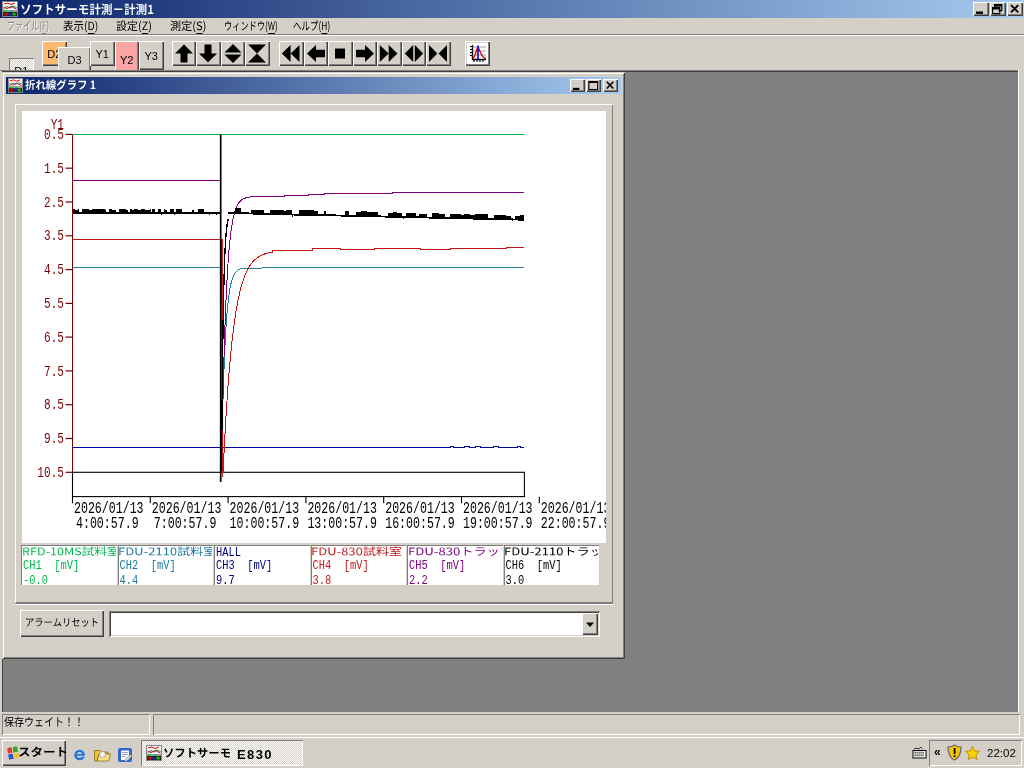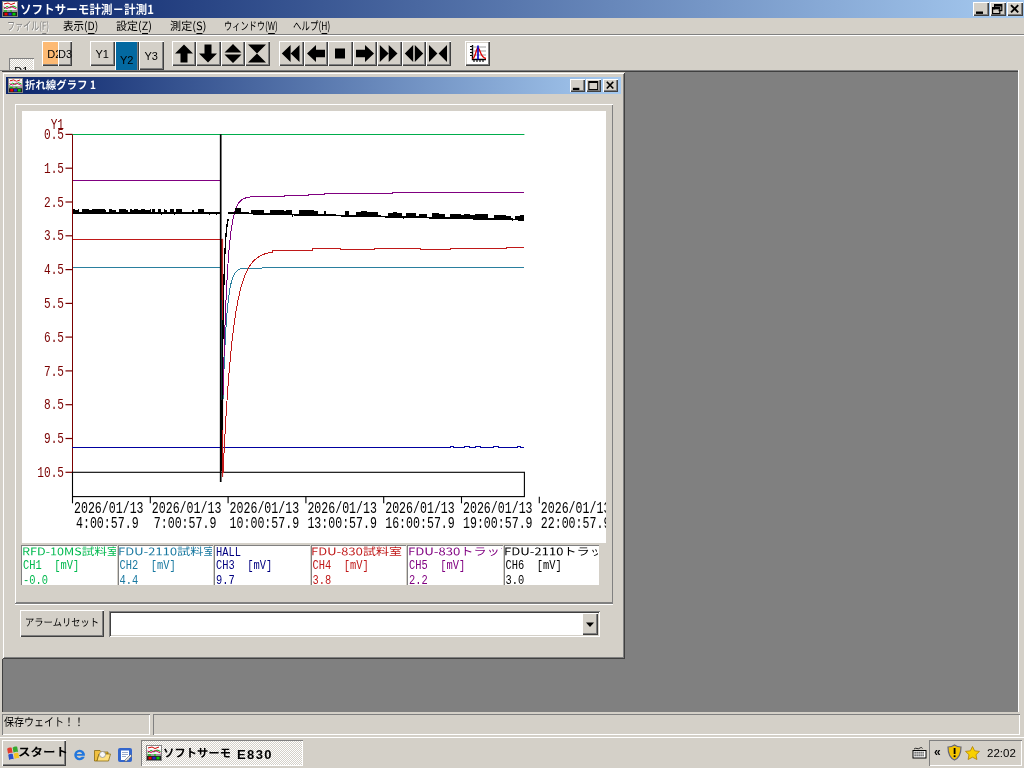--- a/index.html
+++ b/index.html
@@ -64,23 +64,23 @@
   </svg>
 <svg style="position:absolute;left:223.8px;top:19.5px" width="54.5" height="16.4" viewBox="0 0 76.37 16.38" preserveAspectRatio="none">
     <path d="M10.1 3.1 9.5 2.7C9.4 2.8 9.2 2.8 8.7 2.8H6.2V1.8C6.2 1.5 6.2 1.3 6.2 0.9H5.1C5.2 1.3 5.2 1.5 5.2 1.8V2.8H2.6C2.2 2.8 1.9 2.8 1.6 2.8C1.6 3 1.6 3.4 1.6 3.7C1.6 4.1 1.6 5.3 1.6 5.7C1.6 5.9 1.6 6.2 1.6 6.4H2.6C2.5 6.3 2.5 6 2.5 5.7C2.5 5.4 2.5 4.2 2.5 3.7H8.9C8.8 4.7 8.5 6.1 7.9 7C7.2 8.1 5.9 9 4.7 9.4C4.4 9.5 3.9 9.6 3.5 9.7L4.3 10.5C6.4 10 8 8.8 8.8 7.3C9.5 6.2 9.8 4.7 10 3.8C10 3.6 10.1 3.3 10.1 3.1Z M12.9 7.2 13.3 8C14.6 7.6 16 7 16.9 6.5V10C16.9 10.4 16.9 10.8 16.9 11H18C17.9 10.8 17.9 10.4 17.9 10V5.9C18.9 5.2 19.9 4.4 20.5 3.8L19.8 3.1C19.2 3.8 18.1 4.7 17 5.4C16.1 6 14.4 6.8 12.9 7.2Z M25.6 1.7 25 2.4C25.8 3 27.2 4.2 27.8 4.8L28.5 4.1C27.9 3.4 26.4 2.2 25.6 1.7ZM24.6 9.4 25.2 10.3C27.1 10 28.6 9.3 29.8 8.6C31.5 7.5 32.8 5.9 33.6 4.5L33.1 3.5C32.4 4.9 31 6.6 29.2 7.7C28.1 8.4 26.6 9.1 24.6 9.4Z M42 1.8 41.4 2.1C41.8 2.6 42.1 3.3 42.4 3.9L43.1 3.6C42.8 3 42.3 2.3 42 1.8ZM43.4 1.3 42.8 1.6C43.2 2.1 43.6 2.7 43.9 3.3L44.5 3C44.2 2.4 43.7 1.7 43.4 1.3ZM38 9.3C38 9.7 38 10.2 37.9 10.6H39C39 10.2 39 9.6 39 9.3V5.5C40.2 5.9 42.2 6.6 43.5 7.3L43.9 6.3C42.7 5.7 40.5 4.9 39 4.5V2.6C39 2.2 39 1.7 39.1 1.4H37.9C38 1.7 38 2.2 38 2.6C38 3.5 38 8.6 38 9.3Z M56.1 3.1 55.5 2.7C55.4 2.8 55.2 2.8 54.7 2.8H52.2V1.8C52.2 1.5 52.2 1.3 52.2 0.9H51.1C51.2 1.3 51.2 1.5 51.2 1.8V2.8H48.6C48.2 2.8 47.9 2.8 47.6 2.8C47.6 3 47.6 3.4 47.6 3.7C47.6 4.1 47.6 5.3 47.6 5.7C47.6 5.9 47.6 6.2 47.6 6.4H48.6C48.5 6.3 48.5 6 48.5 5.7C48.5 5.4 48.5 4.2 48.5 3.7H54.9C54.8 4.7 54.5 6.1 53.9 7C53.2 8.1 51.9 9 50.7 9.4C50.4 9.5 49.9 9.6 49.5 9.7L50.3 10.5C52.4 10 54 8.8 54.8 7.3C55.5 6.2 55.8 4.7 56 3.8C56 3.6 56.1 3.3 56.1 3.1Z M60.2 12.4 60.9 12.1C59.9 10.5 59.4 8.5 59.4 6.5C59.4 4.6 59.9 2.7 60.9 1L60.2 0.7C59.2 2.4 58.6 4.3 58.6 6.5C58.6 8.8 59.2 10.7 60.2 12.4Z M63.5 10.1H64.7L66 5C66.1 4.4 66.3 3.8 66.4 3.1H66.5C66.6 3.8 66.7 4.4 66.9 5L68.1 10.1H69.4L71.2 1.7H70.2L69.3 6.3C69.1 7.2 68.9 8.1 68.8 9H68.7C68.5 8.1 68.3 7.2 68.1 6.3L67 1.7H66L64.8 6.3C64.6 7.2 64.4 8.1 64.2 9H64.2C64 8.1 63.8 7.2 63.7 6.3L62.8 1.7H61.7Z M72.6 12.4C73.7 10.7 74.3 8.8 74.3 6.5C74.3 4.3 73.7 2.4 72.6 0.7L72 1C73 2.7 73.5 4.6 73.5 6.5C73.5 8.5 73 10.5 72 12.1Z M61.8 13.0 H71.3 V14.0 H61.8 Z" fill="#000000"></path>
   </svg>
 <svg style="position:absolute;left:293px;top:19.5px" width="38.0" height="16.4" viewBox="0 0 51.65 16.38" preserveAspectRatio="none">
     <path d="M0.7 6.9 1.6 7.8C1.7 7.5 2 7.2 2.2 6.9C2.7 6.2 3.7 5 4.3 4.3C4.7 3.8 4.9 3.8 5.3 4.2C5.8 4.7 6.9 5.8 7.5 6.6C8.3 7.4 9.3 8.6 10.1 9.6L10.9 8.8C10 7.8 8.9 6.6 8.1 5.7C7.4 5 6.4 4 5.7 3.3C4.9 2.6 4.4 2.7 3.8 3.4C3.1 4.3 2.1 5.6 1.5 6.1C1.2 6.4 1 6.6 0.7 6.9Z M17.5 9.9 18.1 10.4C18.2 10.3 18.3 10.2 18.5 10.1C19.9 9.5 21.5 8.3 22.4 6.9L21.9 6.2C21 7.5 19.6 8.5 18.5 9C18.5 8.6 18.5 3.1 18.5 2.3C18.5 1.9 18.6 1.6 18.6 1.5H17.5C17.5 1.6 17.6 1.9 17.6 2.3C17.6 3.1 17.6 8.7 17.6 9.2C17.6 9.5 17.6 9.7 17.5 9.9ZM12.3 9.8 13.1 10.4C14.1 9.6 14.8 8.5 15.2 7.2C15.5 6.1 15.5 3.6 15.5 2.4C15.5 2 15.6 1.7 15.6 1.5H14.5C14.6 1.8 14.6 2 14.6 2.4C14.6 3.6 14.6 5.9 14.3 7C13.9 8.1 13.2 9.1 12.3 9.8Z M32.3 1.9C32.3 1.4 32.6 1.1 33 1.1C33.4 1.1 33.8 1.4 33.8 1.9C33.8 2.3 33.4 2.6 33 2.6C32.6 2.6 32.3 2.3 32.3 1.9ZM31.7 1.9C31.7 2 31.8 2.1 31.8 2.2L31.4 2.2C30.9 2.2 26.3 2.2 25.6 2.2C25.3 2.2 24.8 2.2 24.5 2.2V3.2C24.8 3.2 25.2 3.2 25.6 3.2C26.3 3.2 30.9 3.2 31.5 3.2C31.4 4.3 30.8 5.9 30 6.9C29.1 8.1 27.8 9.1 25.5 9.7L26.3 10.5C28.4 9.9 29.8 8.8 30.8 7.5C31.8 6.3 32.3 4.4 32.6 3.2L32.6 3.1C32.7 3.1 32.9 3.2 33 3.2C33.7 3.2 34.3 2.6 34.3 1.9C34.3 1.1 33.7 0.6 33 0.6C32.3 0.6 31.7 1.1 31.7 1.9Z M37.2 12.4 37.9 12.1C36.9 10.5 36.4 8.5 36.4 6.5C36.4 4.6 36.9 2.7 37.9 1L37.2 0.7C36.2 2.4 35.6 4.3 35.6 6.5C35.6 8.8 36.2 10.7 37.2 12.4Z M39.5 10.1H40.6V6.1H44.5V10.1H45.6V1.7H44.5V5.2H40.6V1.7H39.5Z M47.9 12.4C49 10.7 49.6 8.8 49.6 6.5C49.6 4.3 49 2.4 47.9 0.7L47.2 1C48.2 2.7 48.7 4.6 48.7 6.5C48.7 8.5 48.2 10.5 47.2 12.1Z M38.8 13.0 H46.6 V14.0 H38.8 Z" fill="#000000"></path>
   </svg>
 <div class="abs" style="left:0;top:34px;width:1024px;height:2px;background:#fff;border-top:1px solid #808080"></div>
 <div class="abs sunkbtn" style="left:9px;top:58px;width:24.5px;height:25px;background:repeating-conic-gradient(#fff 0 25%,#d4d0c8 0 50%) 0 0/2px 2px;display:flex;align-items:center;justify-content:center;font-size:11px;color:#000">D1</div>
 <div class="abs raised" style="left:42px;top:41px;width:24.5px;height:25px;background:#fdba74;display:flex;align-items:center;justify-content:center;font-size:11px;color:#000">D2</div>
-<div class="abs raised" style="left:58px;top:41px;width:14px;height:25px;background:#d4d0c8;display:flex;align-items:center;justify-content:center;font-size:11px;color:#000">D3</div>
+<div class="abs raised" style="left:58px;top:47px;width:33px;height:25px;background:#d4d0c8;display:flex;align-items:center;justify-content:center;font-size:11px;color:#000">D3</div>
 <div class="abs raised" style="left:90px;top:41px;width:24.5px;height:25px;background:#d4d0c8;display:flex;align-items:center;justify-content:center;font-size:11px;color:#000">Y1</div>
-<div class="abs raised" style="left:114.5px;top:41px;width:24.5px;height:37px;background:#0369a1;display:flex;align-items:center;justify-content:center;font-size:11px;color:#000">Y2</div>
+<div class="abs raised" style="left:114.5px;top:41px;width:24.5px;height:37px;background:#fca5a5;display:flex;align-items:center;justify-content:center;font-size:11px;color:#000">Y2</div>
 <div class="abs raised" style="left:139px;top:41px;width:24.5px;height:29px;background:#d4d0c8;display:flex;align-items:center;justify-content:center;font-size:11px;color:#000">Y3</div>
 <div class="abs raised" style="left:171.5px;top:41px;width:24.5px;height:25px;background:#d4d0c8;display:flex;align-items:center;justify-content:center;font-size:11px;color:#000">
     <svg width="20" height="21" viewBox="0 0 20 21">
       <path d="M10 1.5 L19 10.5 H13.5 V19.5 H6.5 V10.5 H1 Z" fill="#000"></path>
     </svg>
   </div>
 <div class="abs raised" style="left:196px;top:41px;width:24.5px;height:25px;background:#d4d0c8;display:flex;align-items:center;justify-content:center;font-size:11px;color:#000">
     <svg width="20" height="21" viewBox="0 0 20 21">
       <path d="M10 19.5 L19 10.5 H13.5 V1.5 H6.5 V10.5 H1 Z" fill="#000"></path>
     </svg>

